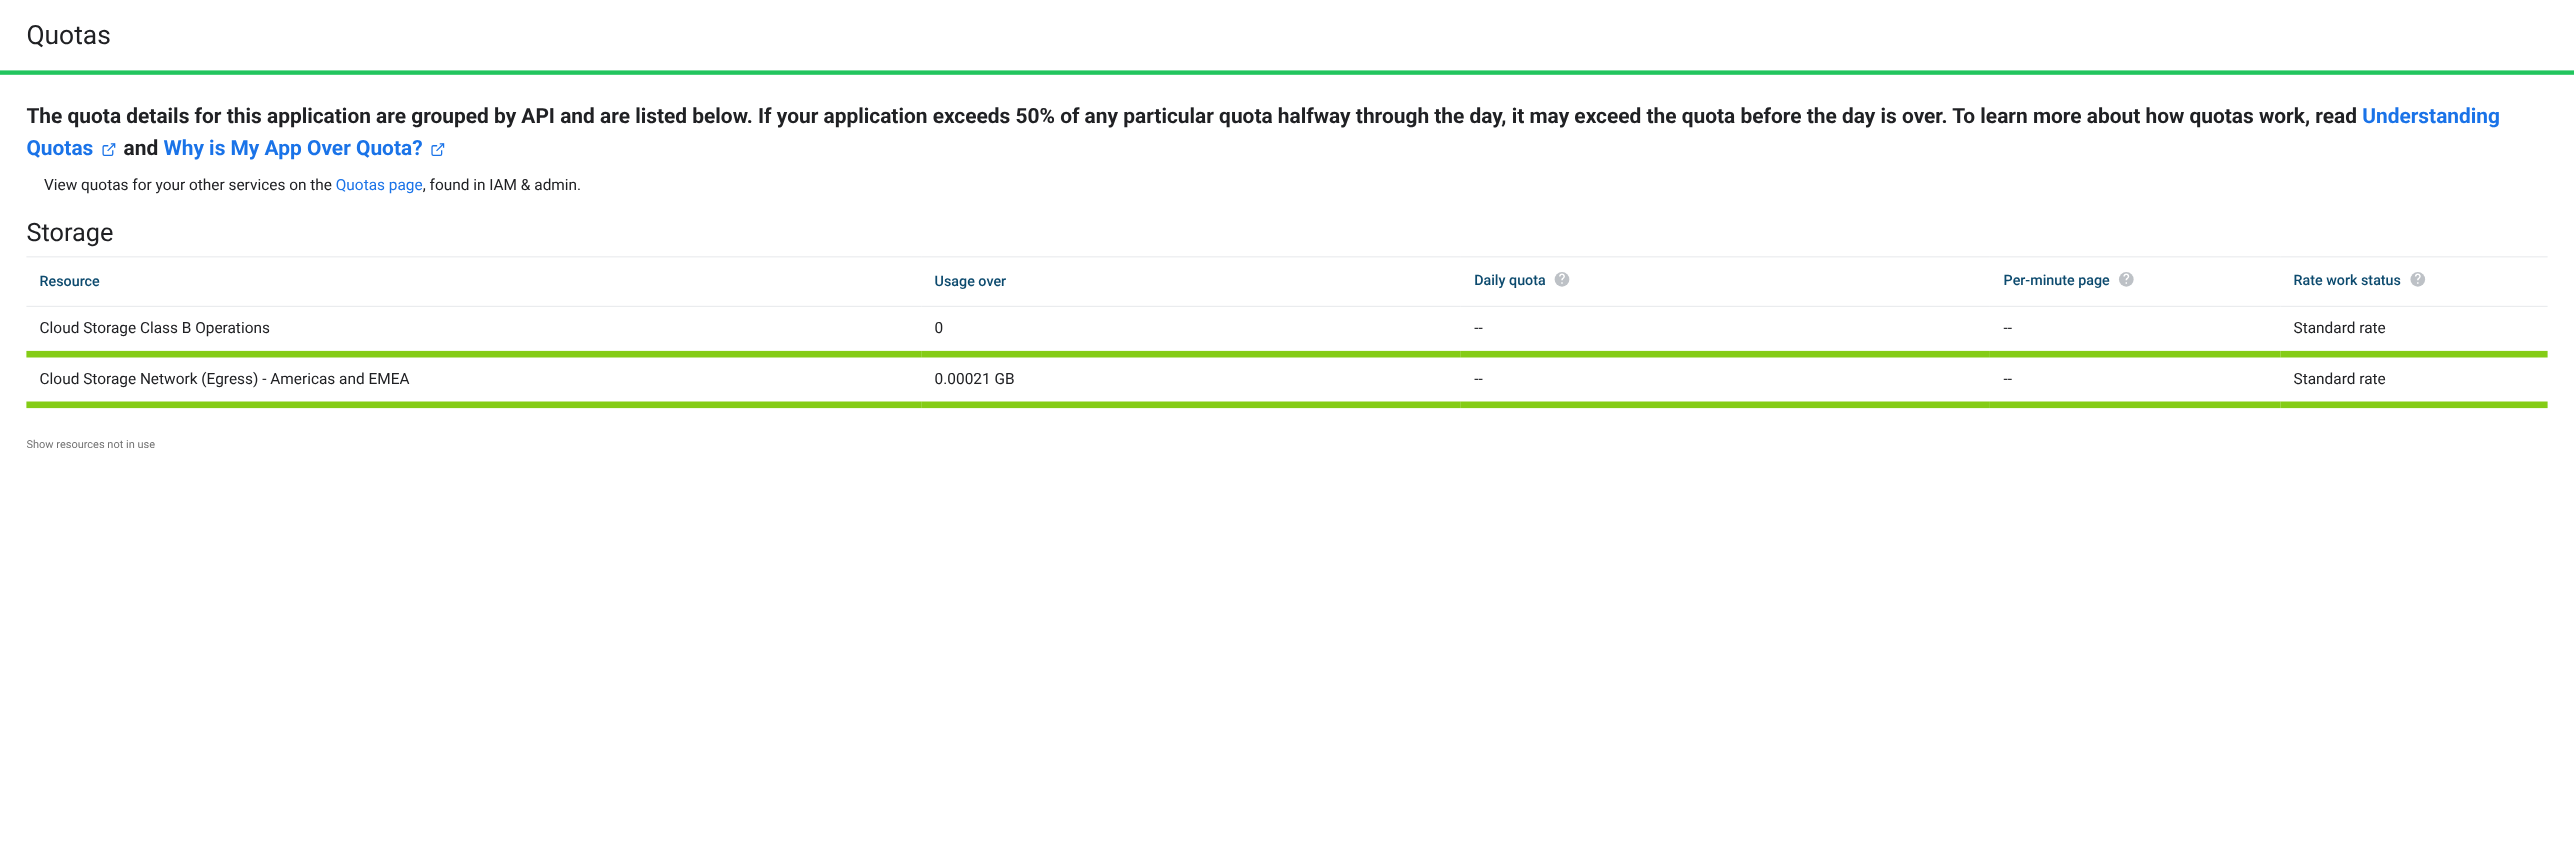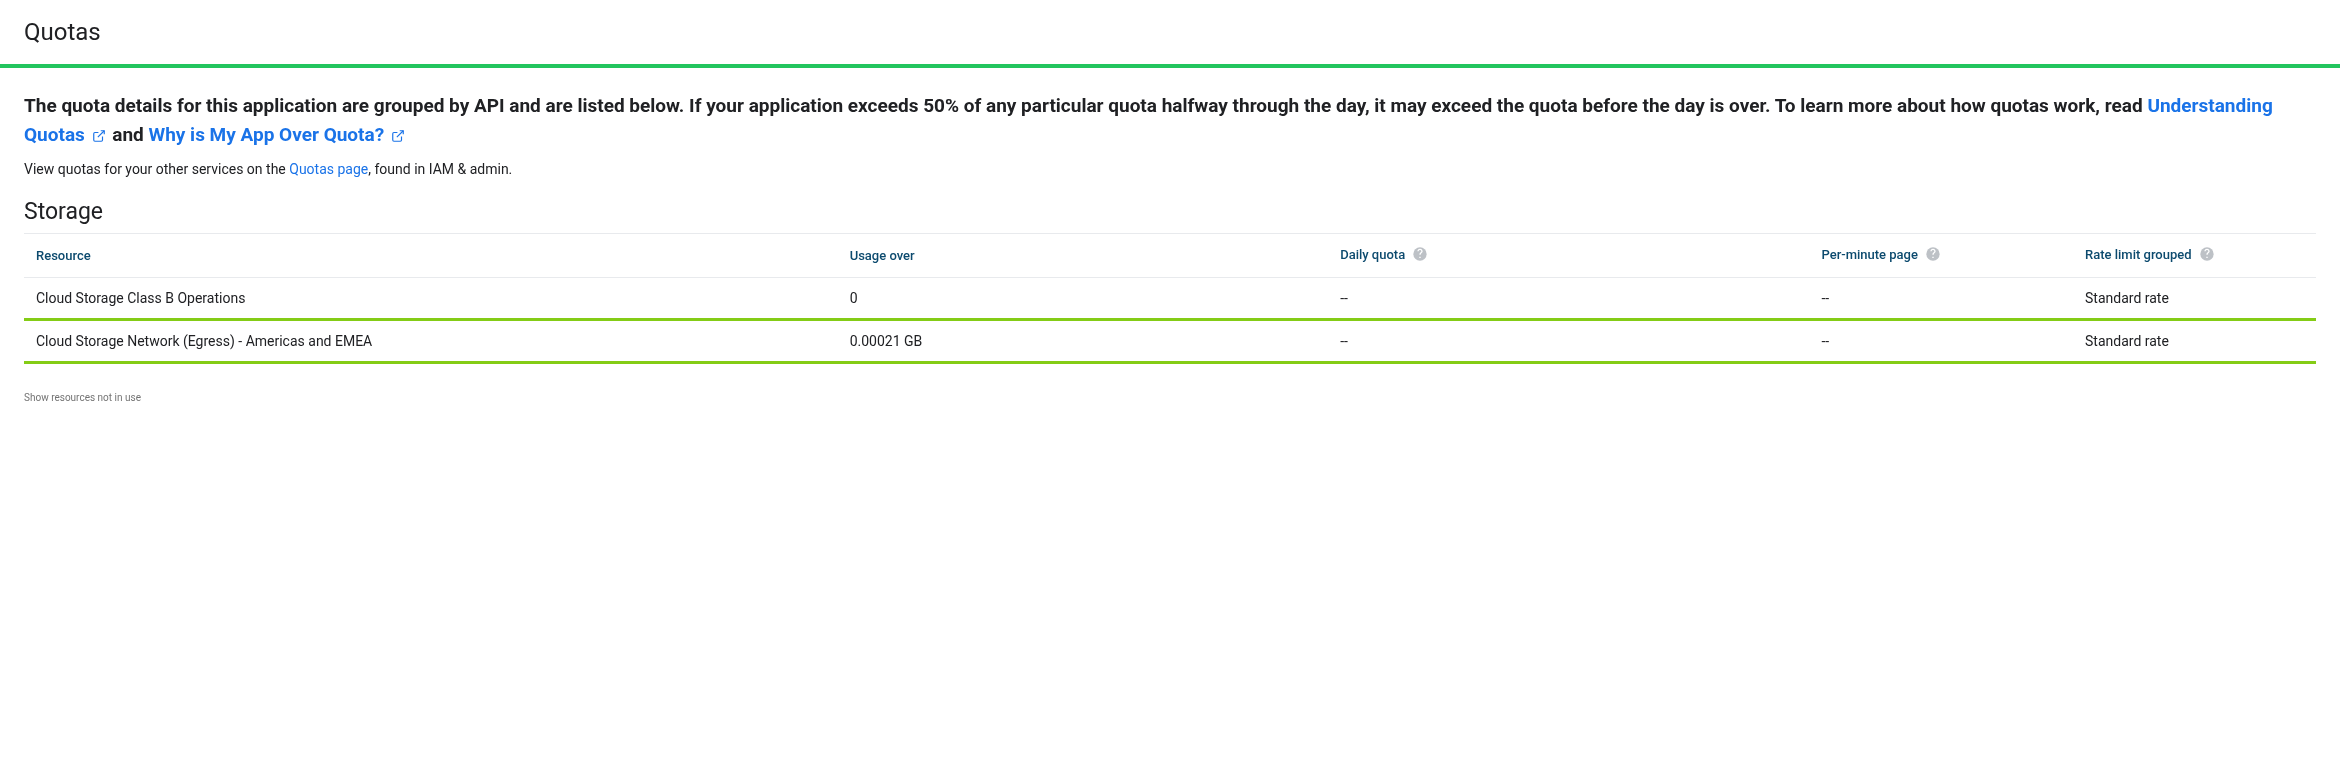--- a/index.html
+++ b/index.html
@@ -54,40 +54,41 @@
       margin-left: 2px;
       margin-right: 2px;
     }
 
     .sub-intro {
       font-size: 14px;
       line-height: 1.5;
       color: #202124;
       margin-top: 8px;
       margin-bottom: 18px;
+      margin-left: 16px;
     }
 
     .section-title {
       font-size: 23px;
       font-weight: 400;
       color: #202124;
       margin-bottom: 8px;
     }
 
     table.quota-table {
       width: 100%;
       border-collapse: collapse;
       table-layout: fixed;
     }
 
     table.quota-table th,
     table.quota-table td {
       text-align: left;
       padding: 12px 12px 12px 12px;
-      border-bottom: 3px solid #84cc16;
+      border-bottom: 6px solid #84cc16;
       font-size: 14px;
       font-weight: 400;
       color: #202124;
     }
 
     table.quota-table thead th {
       font-size: 13px;
       font-weight: 500;
       color: #0c4a6e;
       border-top: 1px solid #e8eaed;
@@ -195,21 +196,21 @@
           <th>
             <span>Per-minute page</span>
             <span class="help-icon">
               <svg viewBox="0 0 24 24" fill="#bdc1c6">
                   <circle cx="12" cy="12" r="10"></circle>
                   <path fill="#ffffff" d="M11 18h2v-2h-2v2zm1-14c-2.21 0-4 1.79-4 4h2c0-1.1.9-2 2-2s2 .9 2 2c0 2-3 1.75-3 5h2c0-2.25 3-2.5 3-5 0-2.21-1.79-4-4-4z"></path>
                 </svg>
             </span>
           </th>
           <th class="col-rate">
-            <span>Rate limit grouped</span>
+            <span>Rate work status</span>
             <span class="help-icon">
               <svg viewBox="0 0 24 24" fill="#bdc1c6">
                   <circle cx="12" cy="12" r="10"></circle>
                   <path fill="#ffffff" d="M11 18h2v-2h-2v2zm1-14c-2.21 0-4 1.79-4 4h2c0-1.1.9-2 2-2s2 .9 2 2c0 2-3 1.75-3 5h2c0-2.25 3-2.5 3-5 0-2.21-1.79-4-4-4z"></path>
                 </svg>
             </span>
           </th>
         </tr>
       </thead>
       <tbody>

